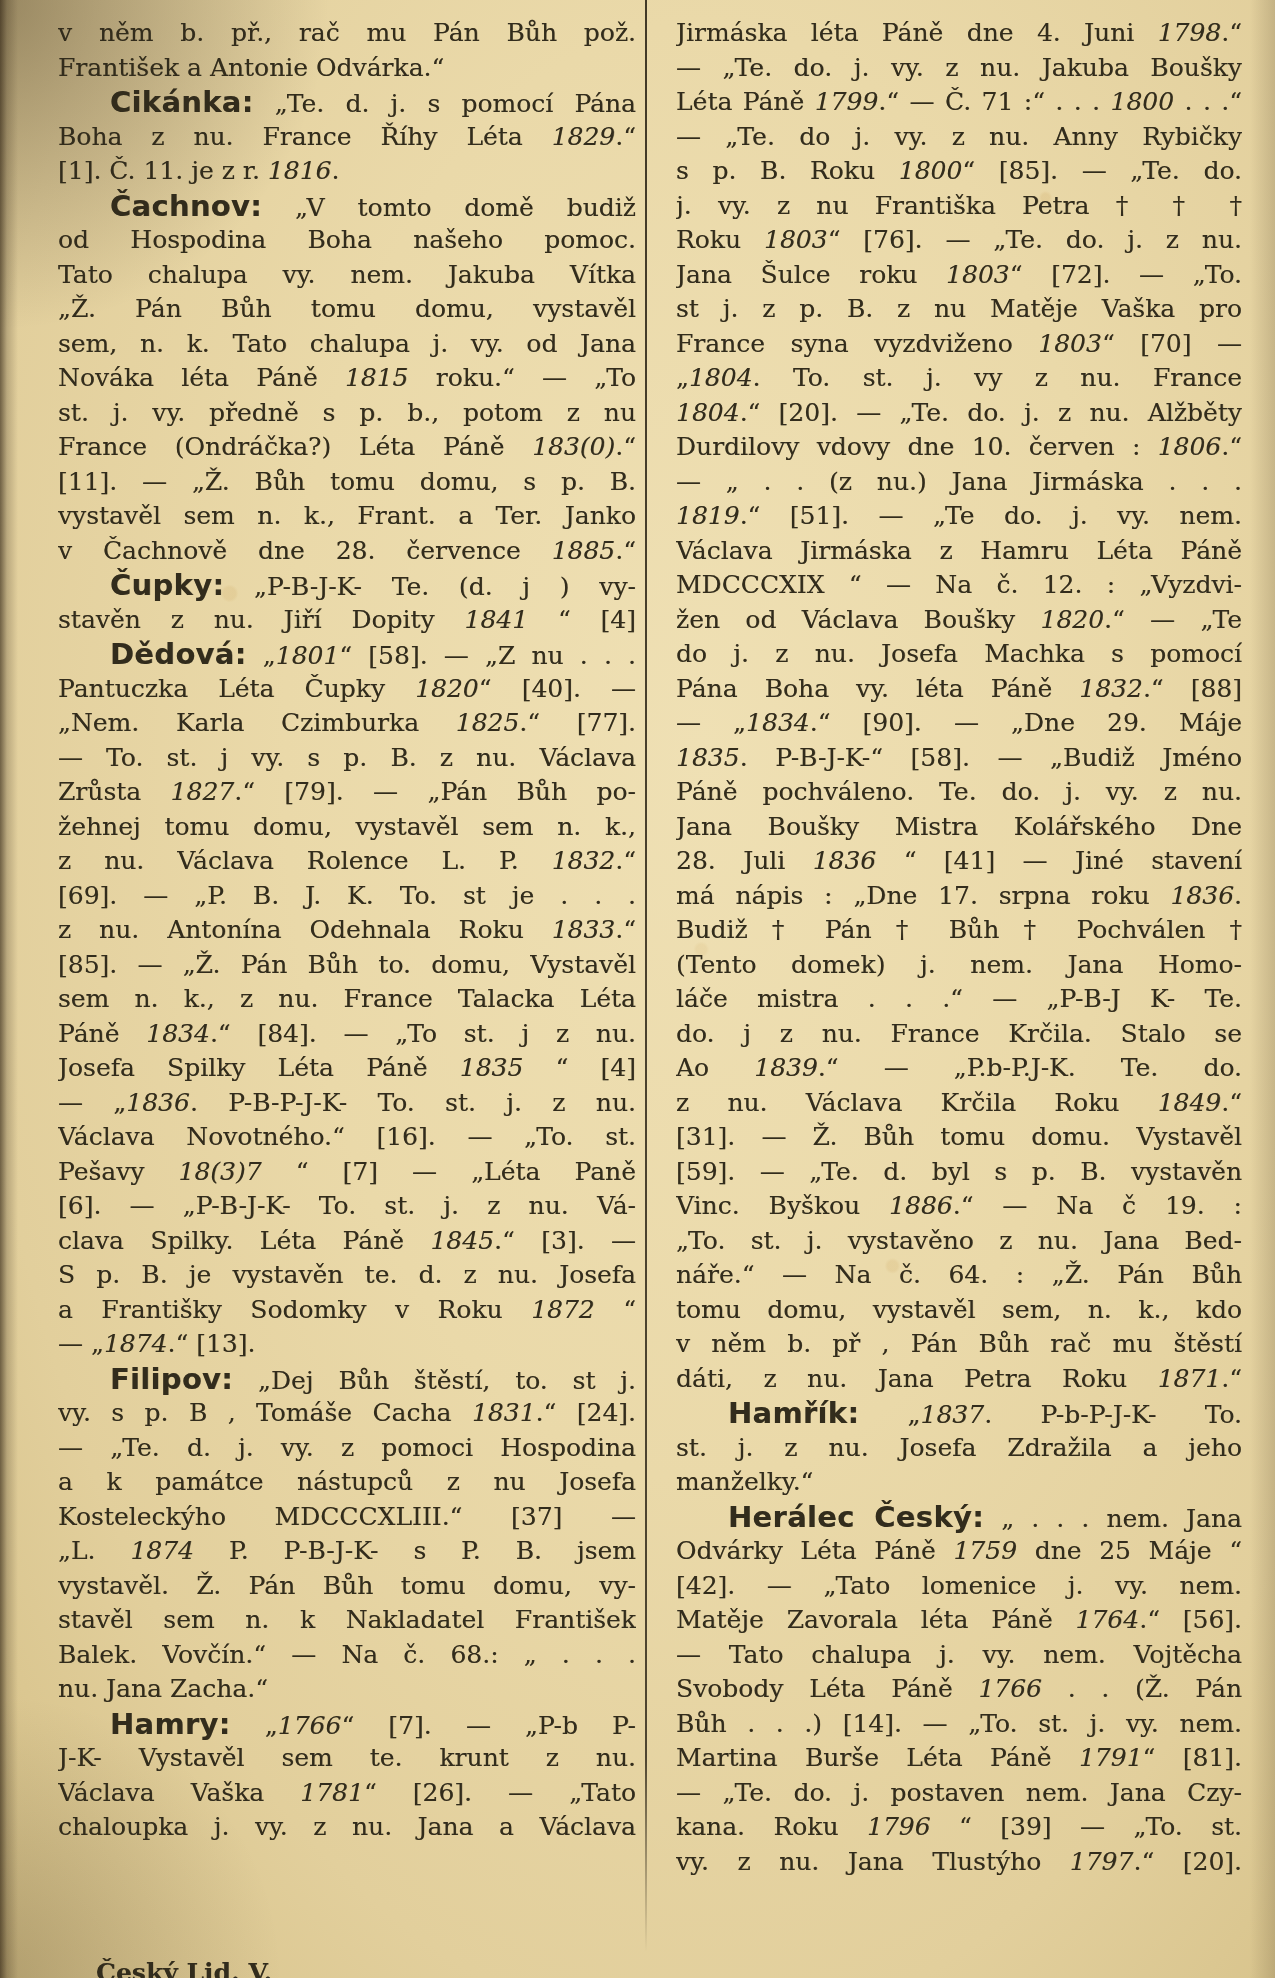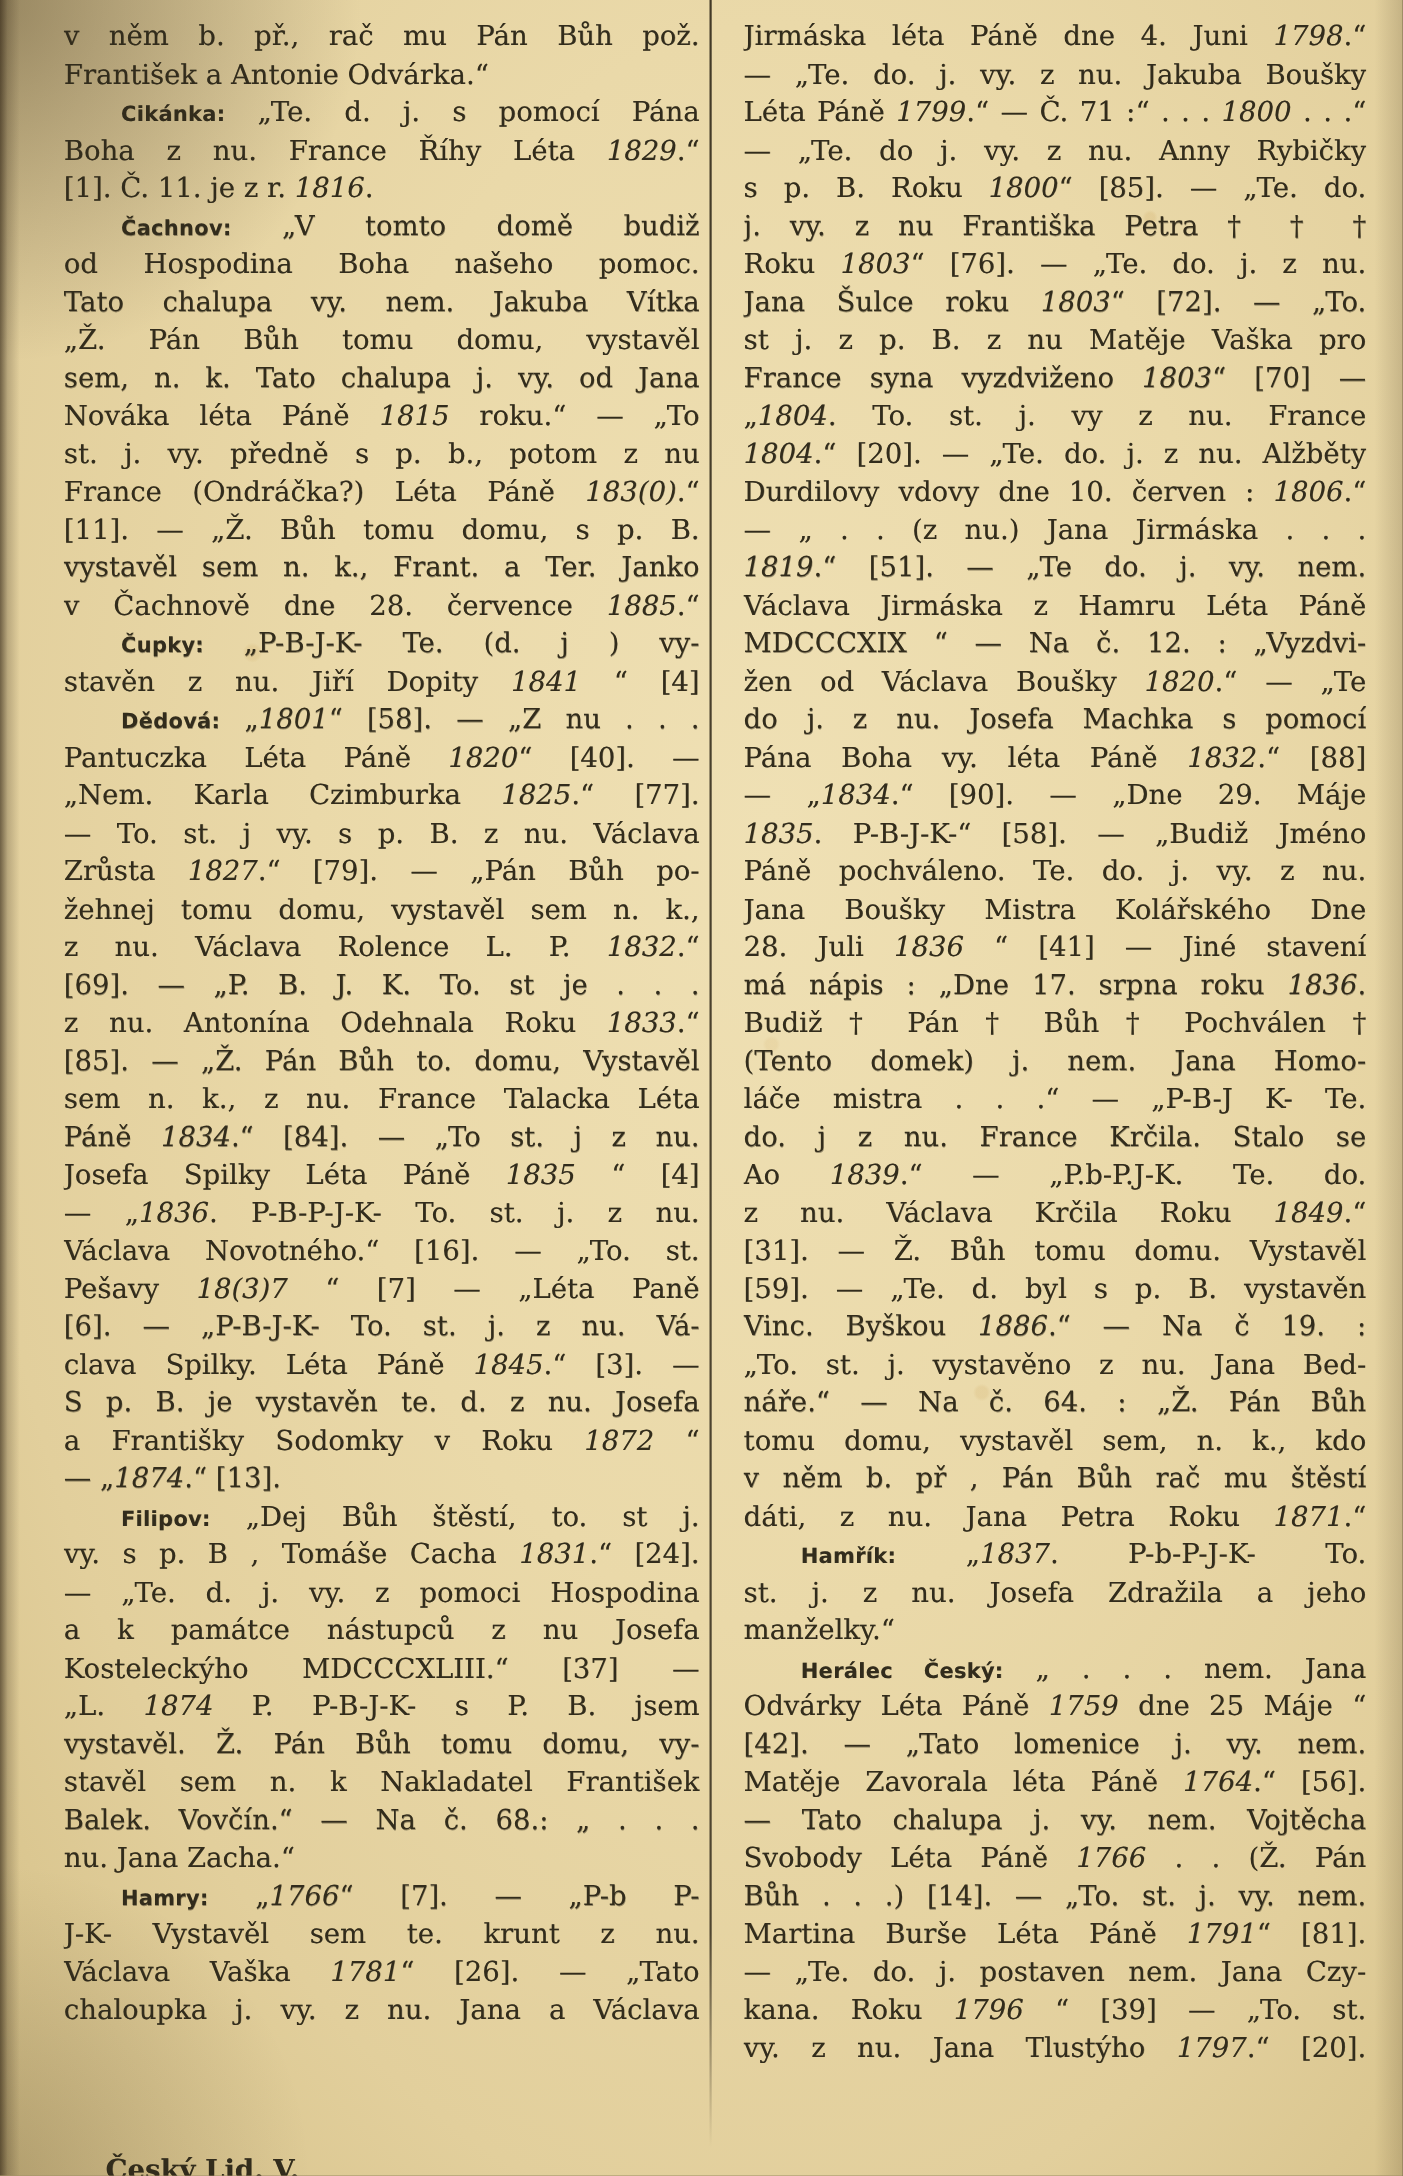--- a/index.html
+++ b/index.html
@@ -30,21 +30,21 @@
     font-family:"DejaVu Serif", serif;
     font-size:25px;line-height:34.5px;
     color:#322c1c;
     text-shadow:0.3px 0.3px 0.5px rgba(50,44,28,0.45);
   }
   .col-left{left:58px;width:578px;}
   .col-right{left:676px;width:566px;}
   .ln{height:34.5px;overflow:hidden;text-align:justify;text-align-last:justify;}
   .ln.nj{text-align-last:left;}
   .ln.ind{text-indent:52px;}
-  .b{font-family:"DejaVu Sans", sans-serif;font-weight:700;font-size:19px;letter-spacing:0.3px;}
+  .b{font-family:"DejaVu Sans", sans-serif;font-weight:700;font-size:29px;letter-spacing:0.3px;}
   .i{font-style:italic;}
   .footer{
     position:absolute;left:96px;top:1958px;
     font-family:"DejaVu Serif", serif;font-weight:700;
     font-size:25px;color:#322c1c;
     text-shadow:0.3px 0.3px 0.5px rgba(50,44,28,0.45);
   }
 </style>
 </head>
 <body>
@@ -64,21 +64,21 @@
       <div class="ln"><span>sem, n. k. Tato chalupa j. vy. od Jana</span></div>
       <div class="ln"><span>Nováka léta Páně </span><span class="i">1815</span><span> roku.“ — „To</span></div>
       <div class="ln"><span>st. j. vy. předně s p. b., potom z nu</span></div>
       <div class="ln"><span>France (Ondráčka?) Léta Páně </span><span class="i">183(0)</span><span>.“</span></div>
       <div class="ln"><span>[11]. — „Ž. Bůh tomu domu, s p. B.</span></div>
       <div class="ln"><span>vystavěl sem n. k., Frant. a Ter. Janko</span></div>
       <div class="ln"><span>v Čachnově dne 28. července </span><span class="i">1885</span><span>.“</span></div>
       <div class="ln ind"><span class="b">Čupky:</span><span> „P-B-J-K- Te. (d. j ) vy-</span></div>
       <div class="ln"><span>stavěn z nu. Jiří Dopity </span><span class="i">1841</span><span> “ [4]</span></div>
       <div class="ln ind"><span class="b">Dědová:</span><span> „</span><span class="i">1801</span><span>“ [58]. — „Z nu . . .</span></div>
-      <div class="ln"><span>Pantuczka Léta Páně </span><span class="i">1820</span><span>“ [40]. —</span></div>
+      <div class="ln"><span>Pantuczka Léta Čupky </span><span class="i">1820</span><span>“ [40]. —</span></div>
       <div class="ln"><span>„Nem. Karla Czimburka </span><span class="i">1825</span><span>.“ [77].</span></div>
       <div class="ln"><span>— To. st. j vy. s p. B. z nu. Václava</span></div>
       <div class="ln"><span>Zrůsta </span><span class="i">1827</span><span>.“ [79]. — „Pán Bůh po-</span></div>
       <div class="ln"><span>žehnej tomu domu, vystavěl sem n. k.,</span></div>
       <div class="ln"><span>z nu. Václava Rolence L. P. </span><span class="i">1832</span><span>.“</span></div>
       <div class="ln"><span>[69]. — „P. B. J. K. To. st je . . .</span></div>
       <div class="ln"><span>z nu. Antonína Odehnala Roku </span><span class="i">1833</span><span>.“</span></div>
       <div class="ln"><span>[85]. — „Ž. Pán Bůh to. domu, Vystavěl</span></div>
       <div class="ln"><span>sem n. k., z nu. France Talacka Léta</span></div>
       <div class="ln"><span>Páně </span><span class="i">1834</span><span>.“ [84]. — „To st. j z nu.</span></div>

